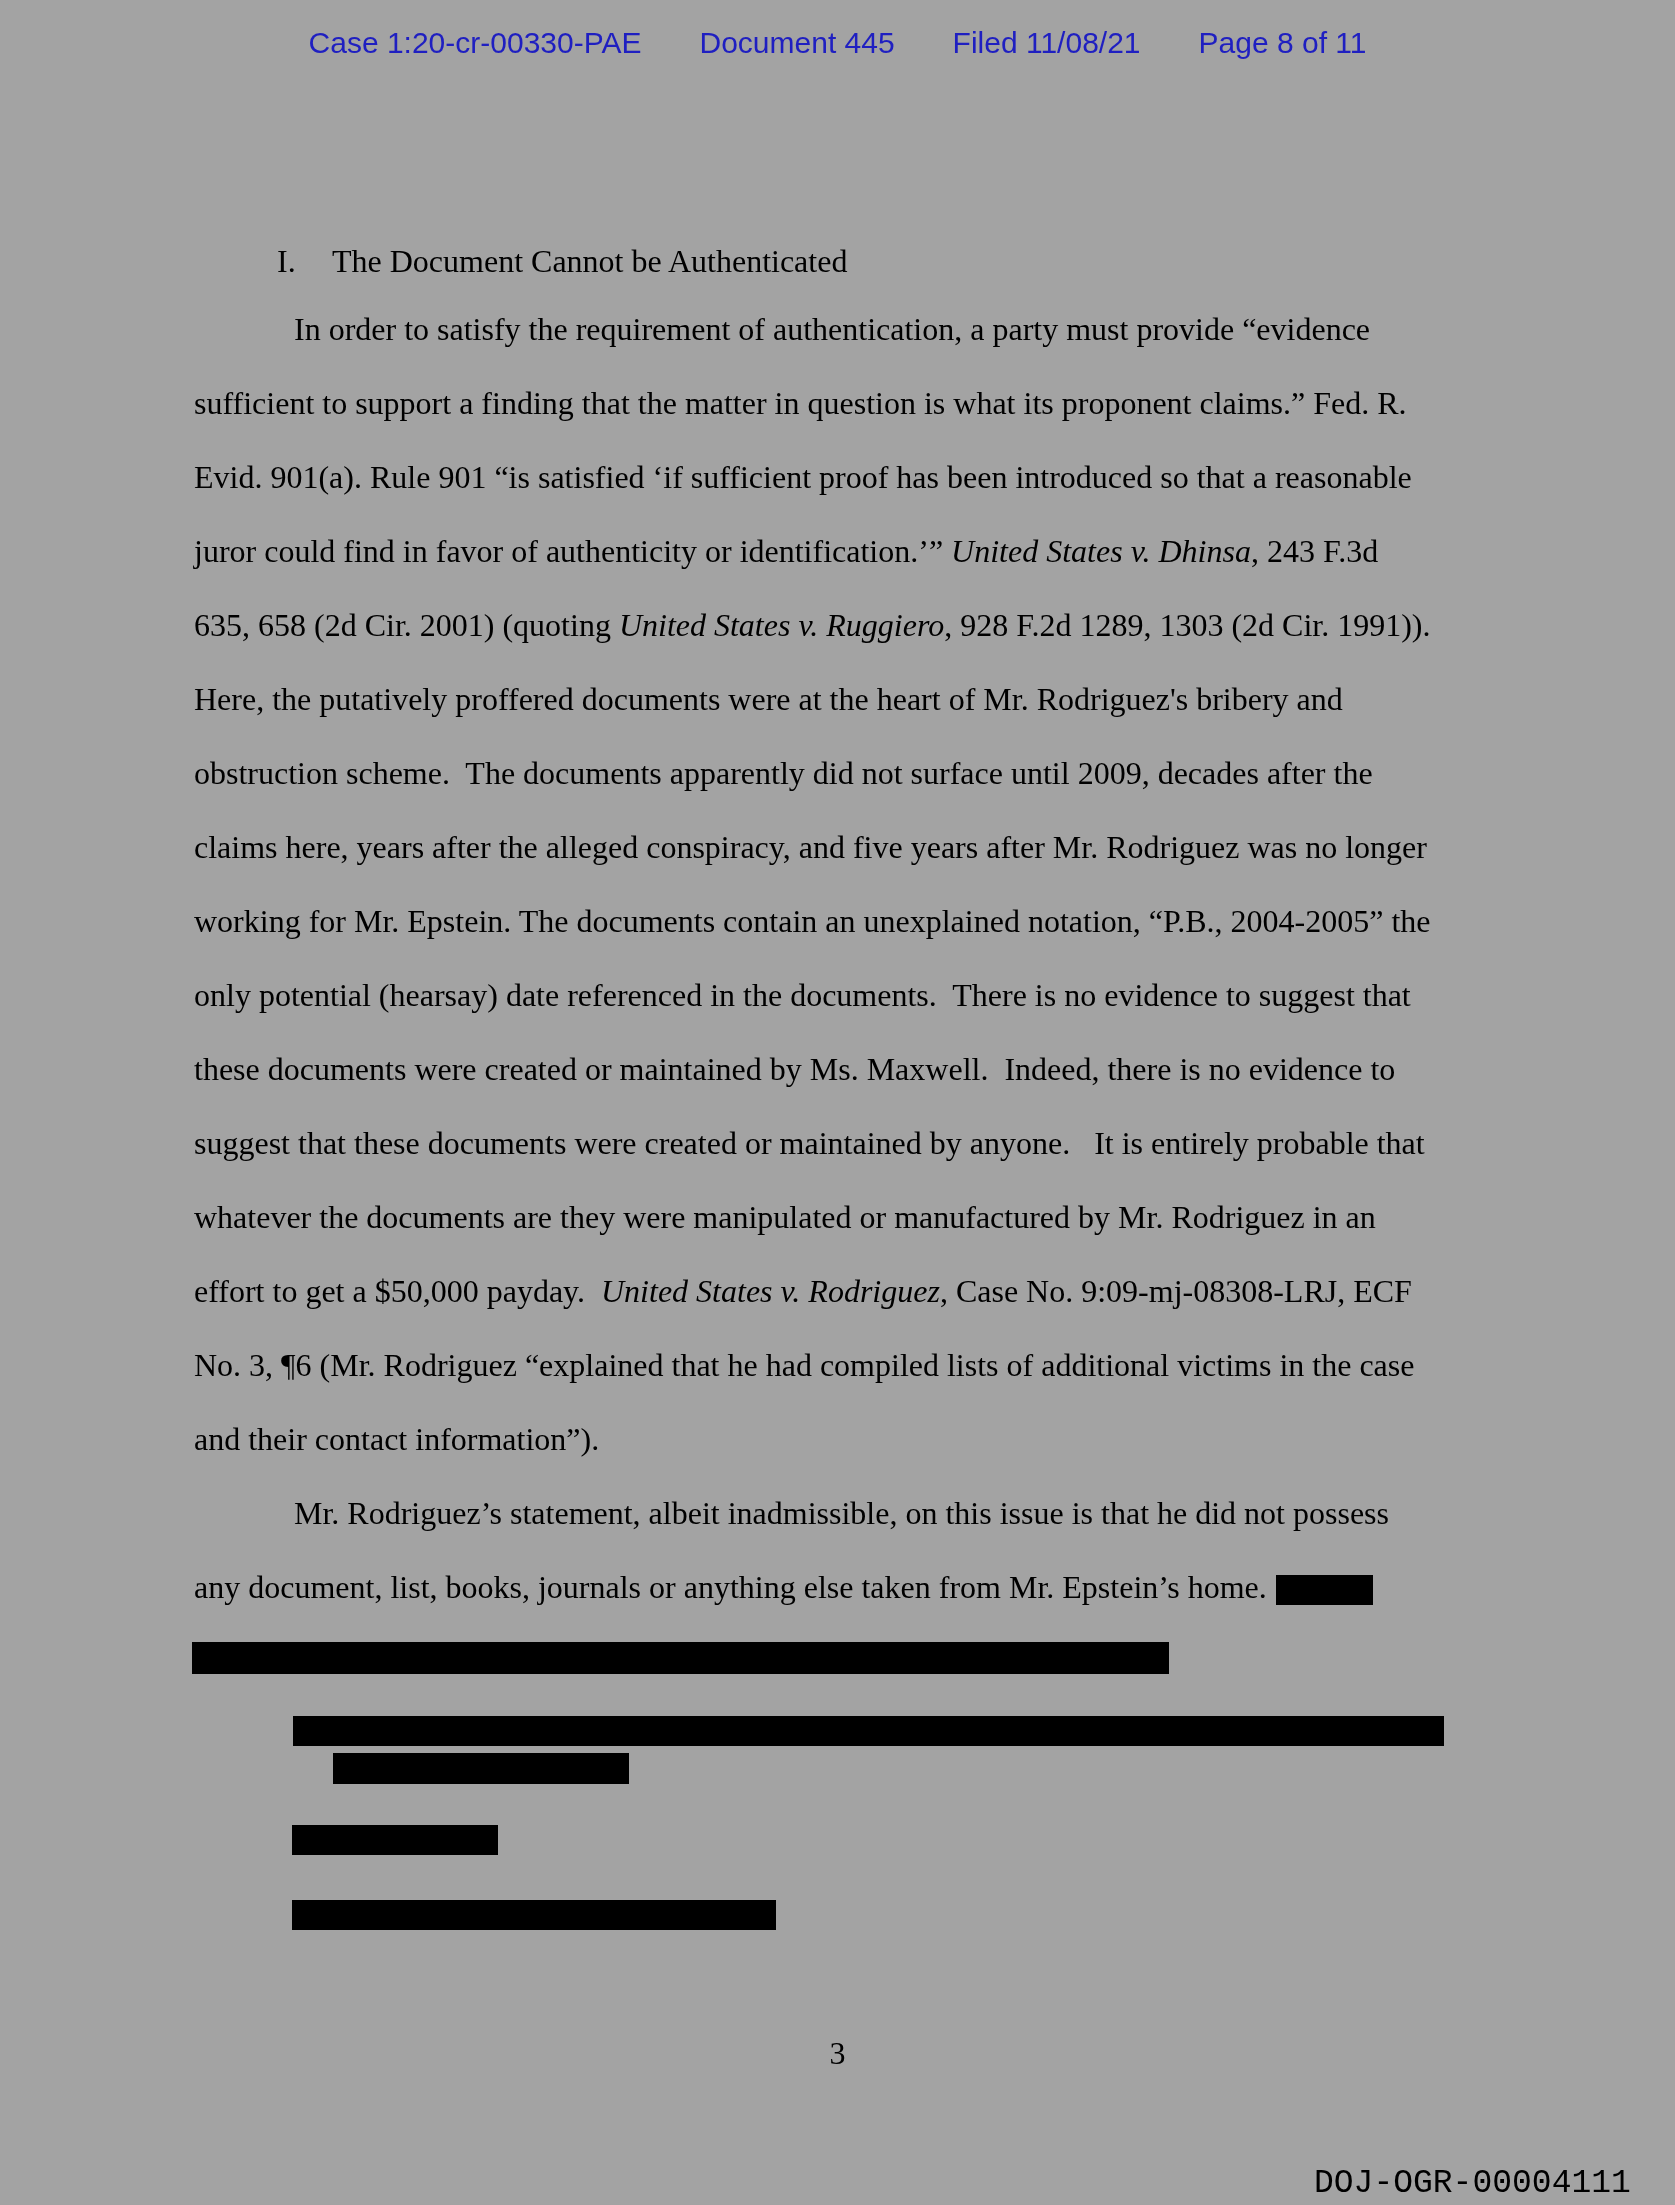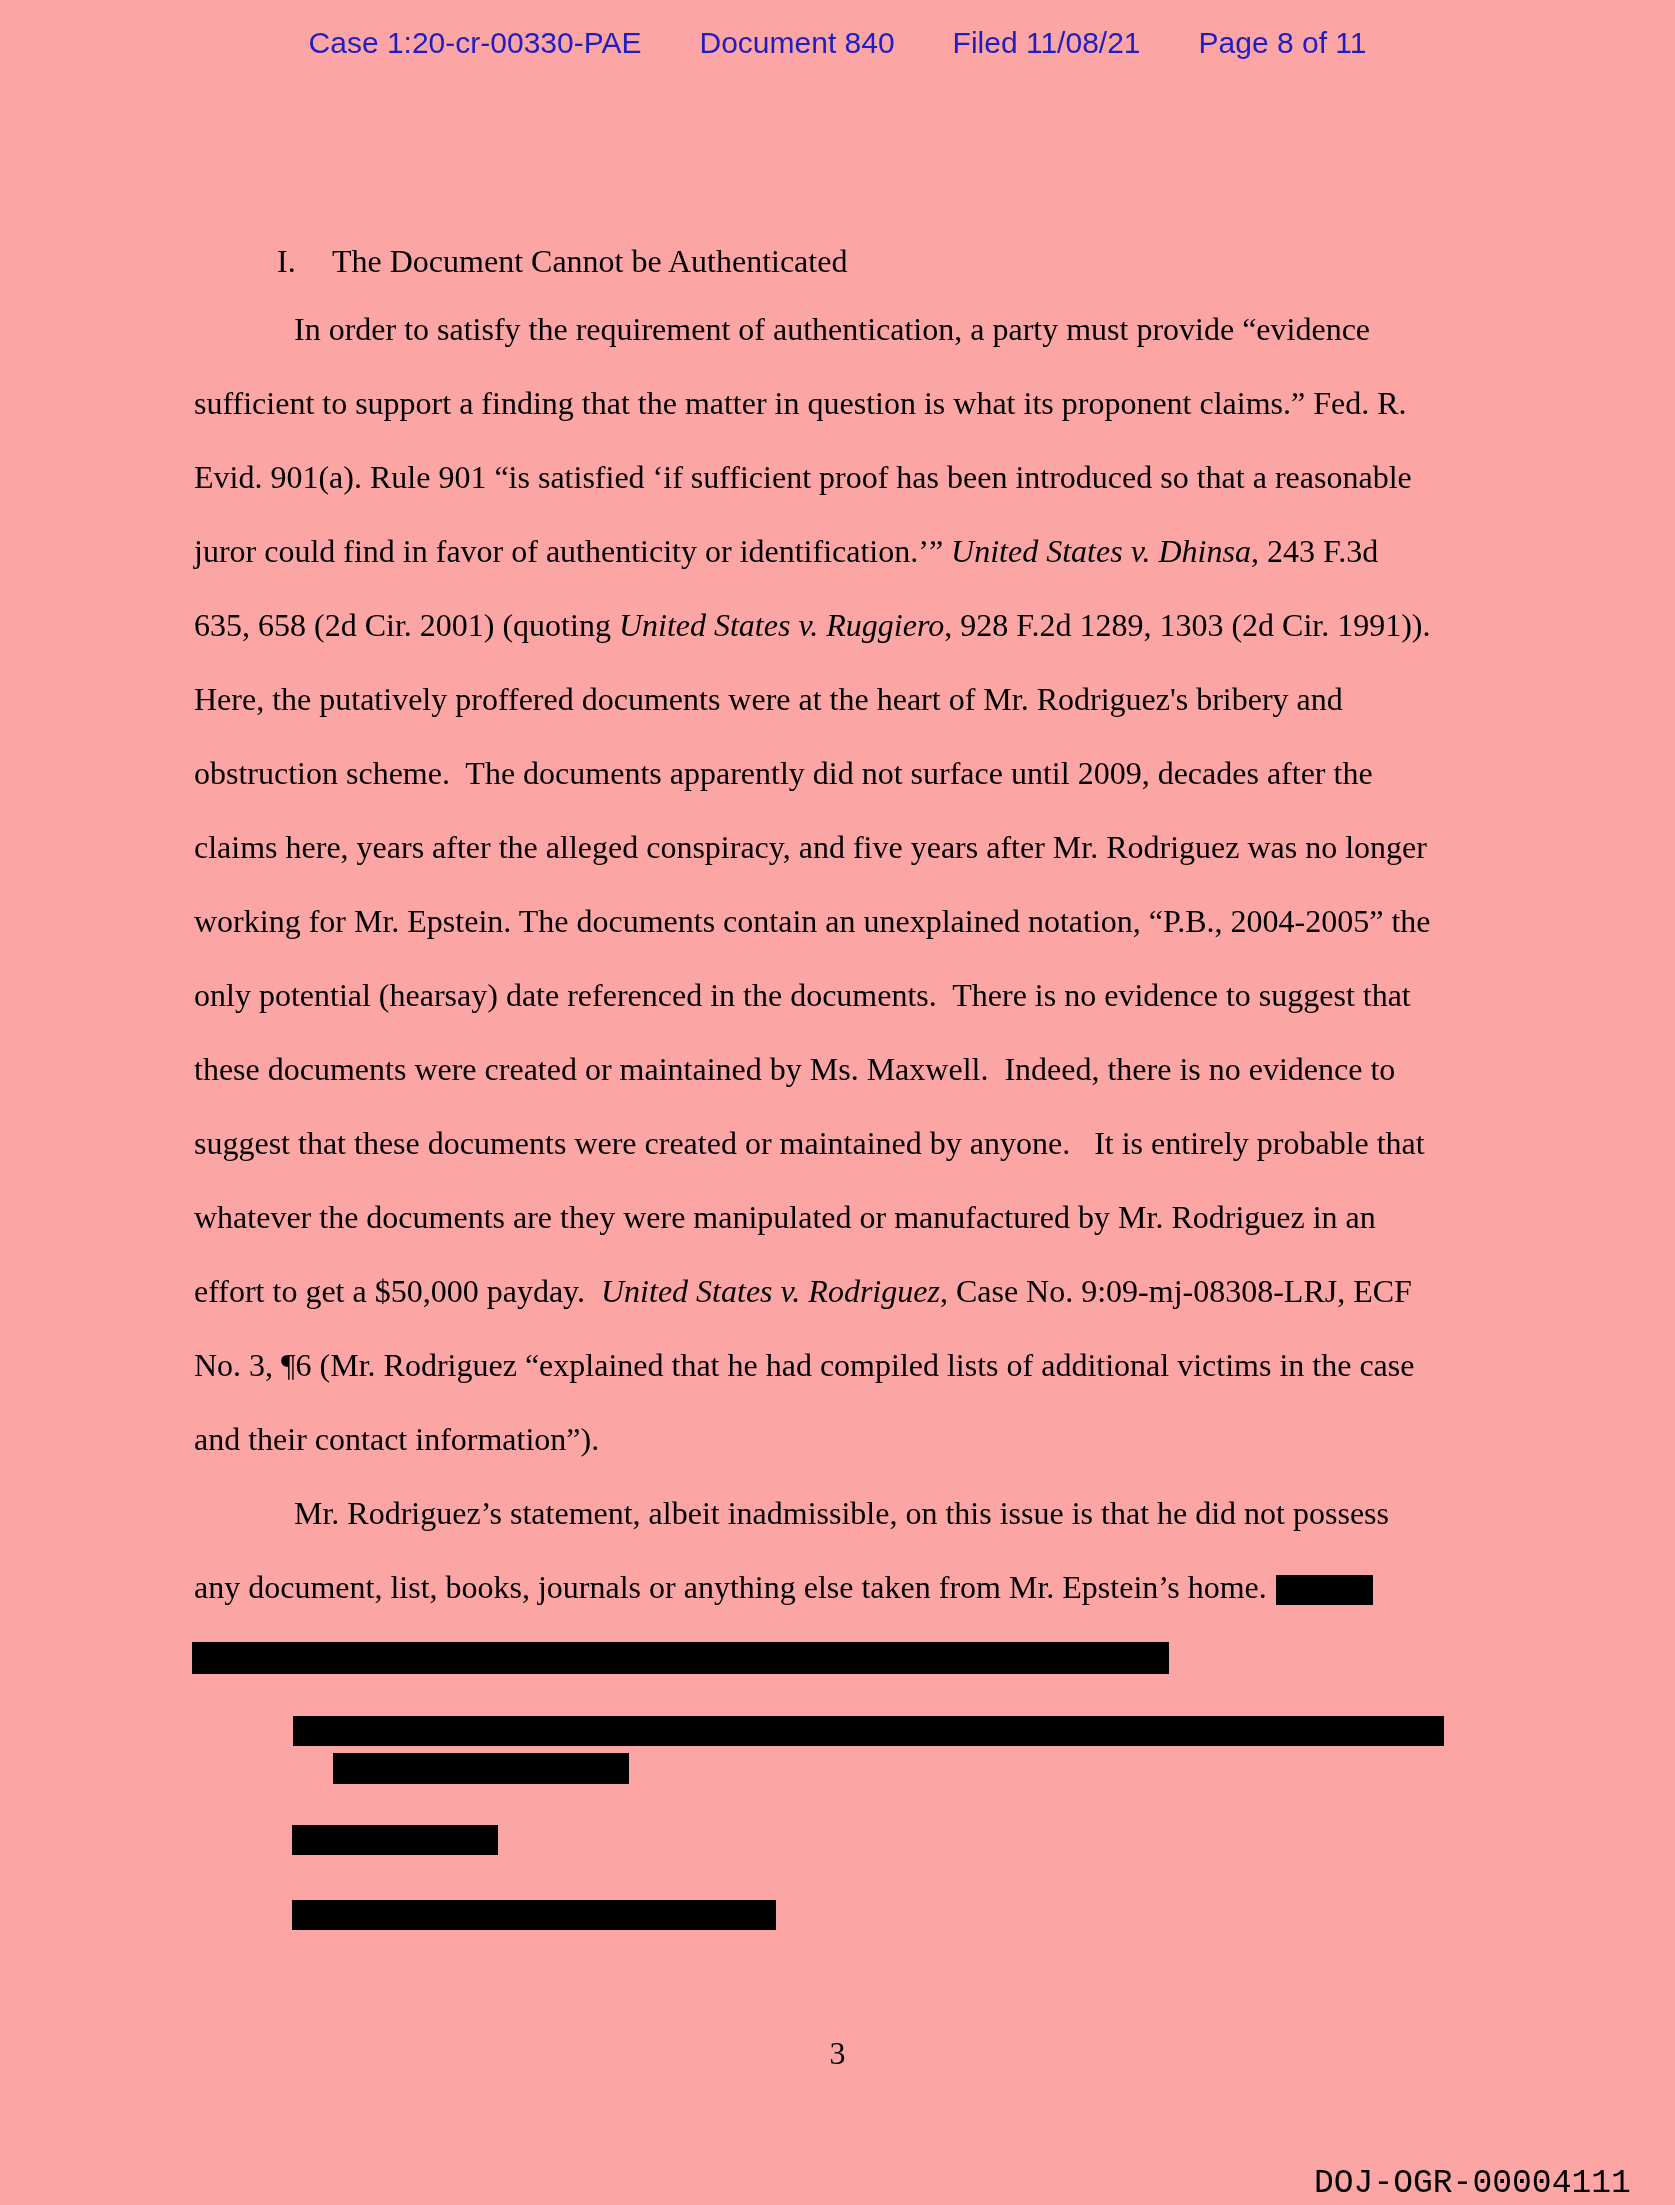--- a/index.html
+++ b/index.html
@@ -1,19 +1,19 @@
 <!DOCTYPE html>
 <html style="font-size:10.5px"><head>
 <meta charset="utf-8">
 <style>
   html,body { margin:0; padding:0; background:#ffffff; }
   .page {
     position:relative;
     width:1675px; height:2205px;
-    background:#fca5a5;
+    background:#a3a3a3;
     font-family:"Liberation Serif", serif;
     color:#000000;
     overflow:hidden;
   }
   .header {
     position:absolute; top:26px; left:0; width:100%;
     display:flex; justify-content:center; gap:58px;
     font-family:"Liberation Sans", sans-serif;
     font-size:30px; white-space:pre;
   }
@@ -43,21 +43,21 @@
     font-family:"Liberation Mono", monospace; font-size:33px; white-space:pre;
   }
 </style>
 </head>
 <body>
 
 <div class="page">
 
   <div class="header" id="case-header" style="color: rgb(31, 31, 193);">
     <span>Case 1:20-cr-00330-PAE</span>
-    <span>Document 840</span>
+    <span>Document 445</span>
     <span>Filed 11/08/21</span>
     <span>Page 8 of 11</span>
   </div>
 
   <div class="heading">
     <span class="hnum">I.</span><span>The Document Cannot be Authenticated</span>
   </div>
 
   <div class="body" id="body-lines"><div class="line indent"><span>In order to satisfy the requirement of authentication, a party must provide “evidence</span></div><div class="line"><span>sufficient to support a finding that the matter in question is what its proponent claims.” Fed. R.</span></div><div class="line"><span>Evid. 901(a). Rule 901 “is satisfied ‘if sufficient proof has been introduced so that a reasonable</span></div><div class="line"><span>juror could find in favor of authenticity or identification.’” </span><span class="italic">United States v. Dhinsa</span><span>, 243 F.3d</span></div><div class="line"><span>635, 658 (2d Cir. 2001) (quoting </span><span class="italic">United States v. Ruggiero</span><span>, 928 F.2d 1289, 1303 (2d Cir. 1991)).</span></div><div class="line"><span>Here, the putatively proffered documents were at the heart of Mr. Rodriguez's bribery and</span></div><div class="line"><span>obstruction scheme.  The documents apparently did not surface until 2009, decades after the</span></div><div class="line"><span>claims here, years after the alleged conspiracy, and five years after Mr. Rodriguez was no longer</span></div><div class="line"><span>working for Mr. Epstein. The documents contain an unexplained notation, “P.B., 2004-2005” the</span></div><div class="line"><span>only potential (hearsay) date referenced in the documents.  There is no evidence to suggest that</span></div><div class="line"><span>these documents were created or maintained by Ms. Maxwell.  Indeed, there is no evidence to</span></div><div class="line"><span>suggest that these documents were created or maintained by anyone.   It is entirely probable that</span></div><div class="line"><span>whatever the documents are they were manipulated or manufactured by Mr. Rodriguez in an</span></div><div class="line"><span>effort to get a $50,000 payday.  </span><span class="italic">United States v. Rodriguez</span><span>, Case No. 9:09-mj-08308-LRJ, ECF</span></div><div class="line"><span>No. 3, ¶6 (Mr. Rodriguez “explained that he had compiled lists of additional victims in the case</span></div><div class="line"><span>and their contact information”).</span></div><div class="line indent"><span>Mr. Rodriguez’s statement, albeit inadmissible, on this issue is that he did not possess</span></div><div class="line"><span>any document, list, books, journals or anything else taken from Mr. Epstein’s home.</span><span class="inline-redaction" style="width: 97px; height: 30px; background: rgb(0, 0, 0);"></span></div></div>
 

